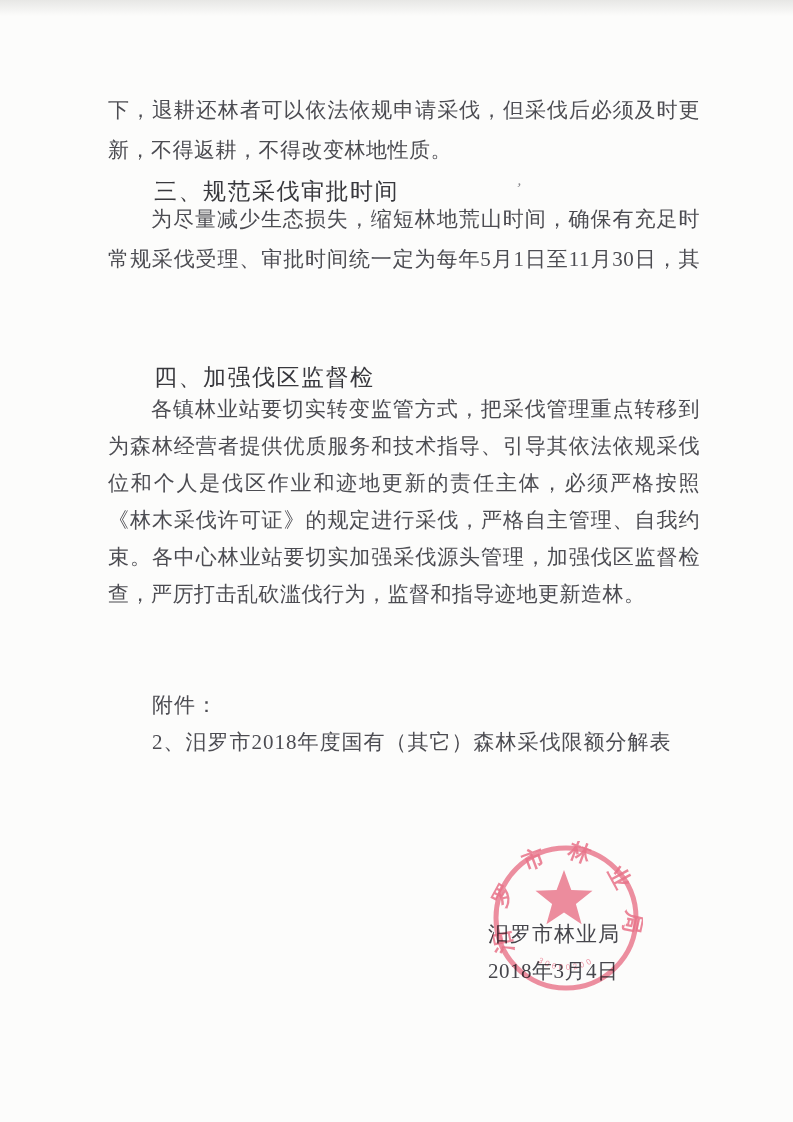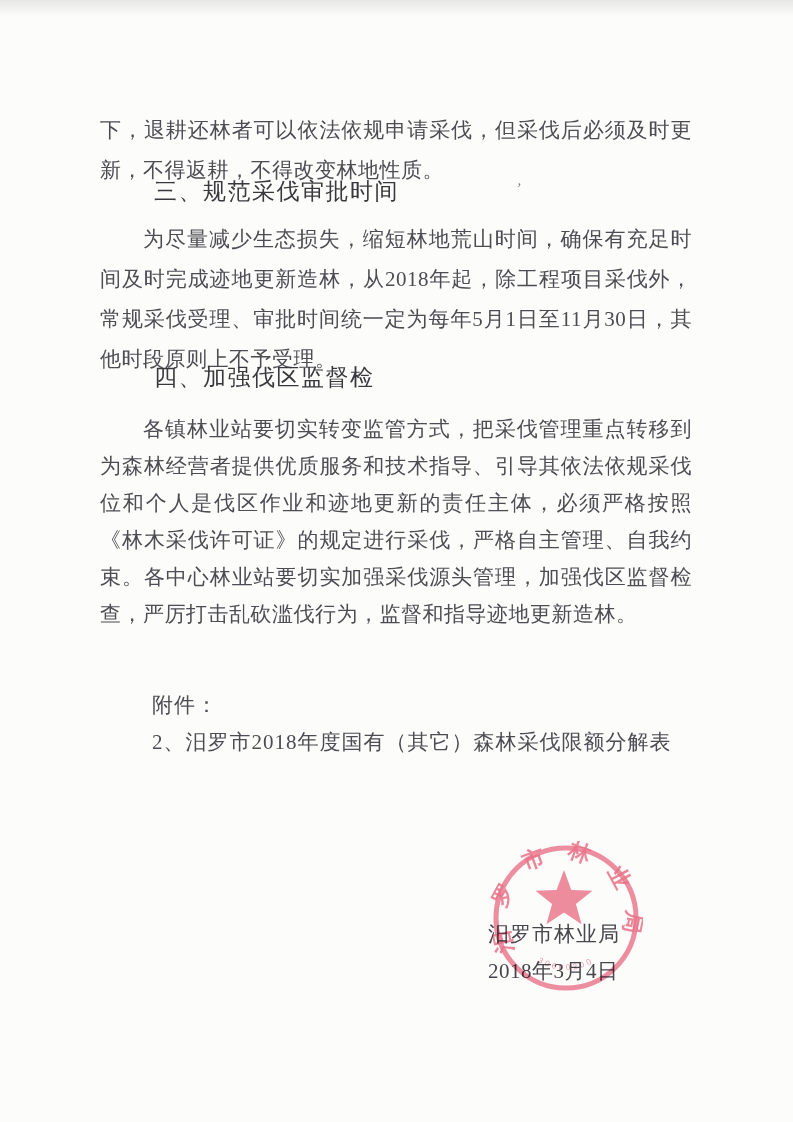--- a/index.html
+++ b/index.html
@@ -20,23 +20,22 @@
     overflow: hidden;
   }
   .scan-edge-top {
     position: absolute;
     left: 0; top: 0;
     width: 100%; height: 16px;
     background: linear-gradient(180deg, #e7e7e5 0%, rgba(236,236,234,0) 100%);
   }
   .block {
     position: absolute;
-    left: 100px;
+    left: 108px;
     width: 592px;
-    margin-top: 20px;
   }
   .line {
     font-size: 21px;
     letter-spacing: 0.5px;
     color: #4c4c52;
     text-align: justify;
     text-align-last: justify;
     text-justify: inter-character;
   }
   .p1 .line { line-height: 40px; }
@@ -112,23 +111,21 @@
     <div class="line full">下，退耕还林者可以依法依规申请采伐，但采伐后必须及时更</div>
     <div class="line end">新，不得返耕，不得改变林地性质。</div>
   </div>
 
   <span class="artifact">’</span>
 
   <div class="heading" style="top:177px">三、规范采伐审批时间</div>
 
   <div class="block s3" style="top:199px">
     <div class="line indent">为尽量减少生态损失，缩短林地荒山时间，确保有充足时</div>
-    <div class="line">间及时完成迹地更新造林，从2018年起，除工程项目采伐外，</div>
     <div class="line">常规采伐受理、审批时间统一定为每年5月1日至11月30日，其</div>
-    <div class="line end">他时段原则上不予受理。</div>
   </div>
 
   <div class="heading" style="top:363px">四、加强伐区监督检</div>
 
   <div class="block s4" style="top:391px">
     <div class="line indent">各镇林业站要切实转变监管方式，把采伐管理重点转移到</div>
     <div class="line">为森林经营者提供优质服务和技术指导、引导其依法依规采伐</div>
     <div class="line">位和个人是伐区作业和迹地更新的责任主体，必须严格按照</div>
     <div class="line">《林木采伐许可证》的规定进行采伐，严格自主管理、自我约</div>
     <div class="line">束。各中心林业站要切实加强采伐源头管理，加强伐区监督检</div>

